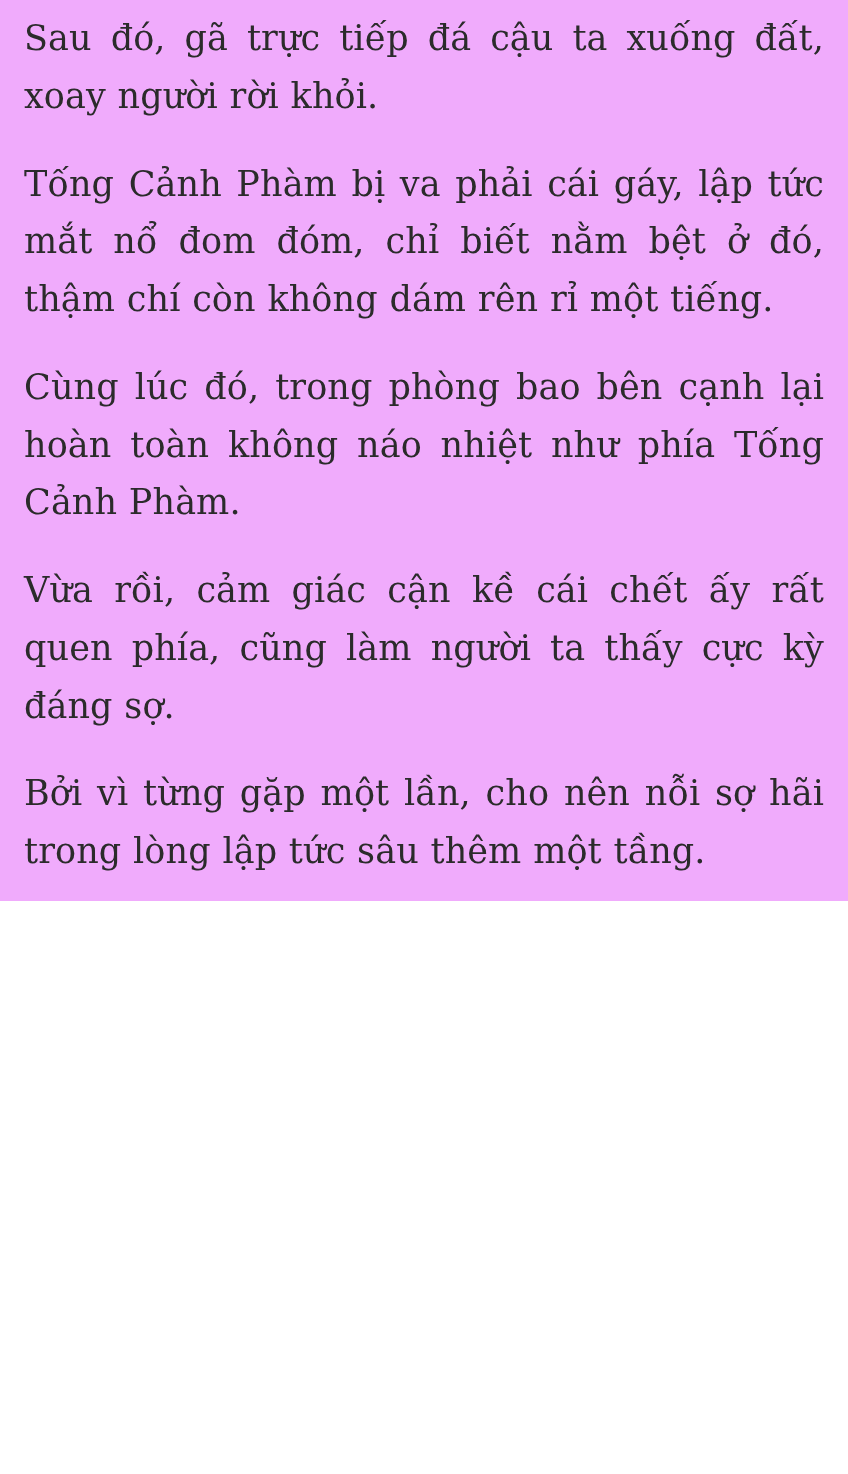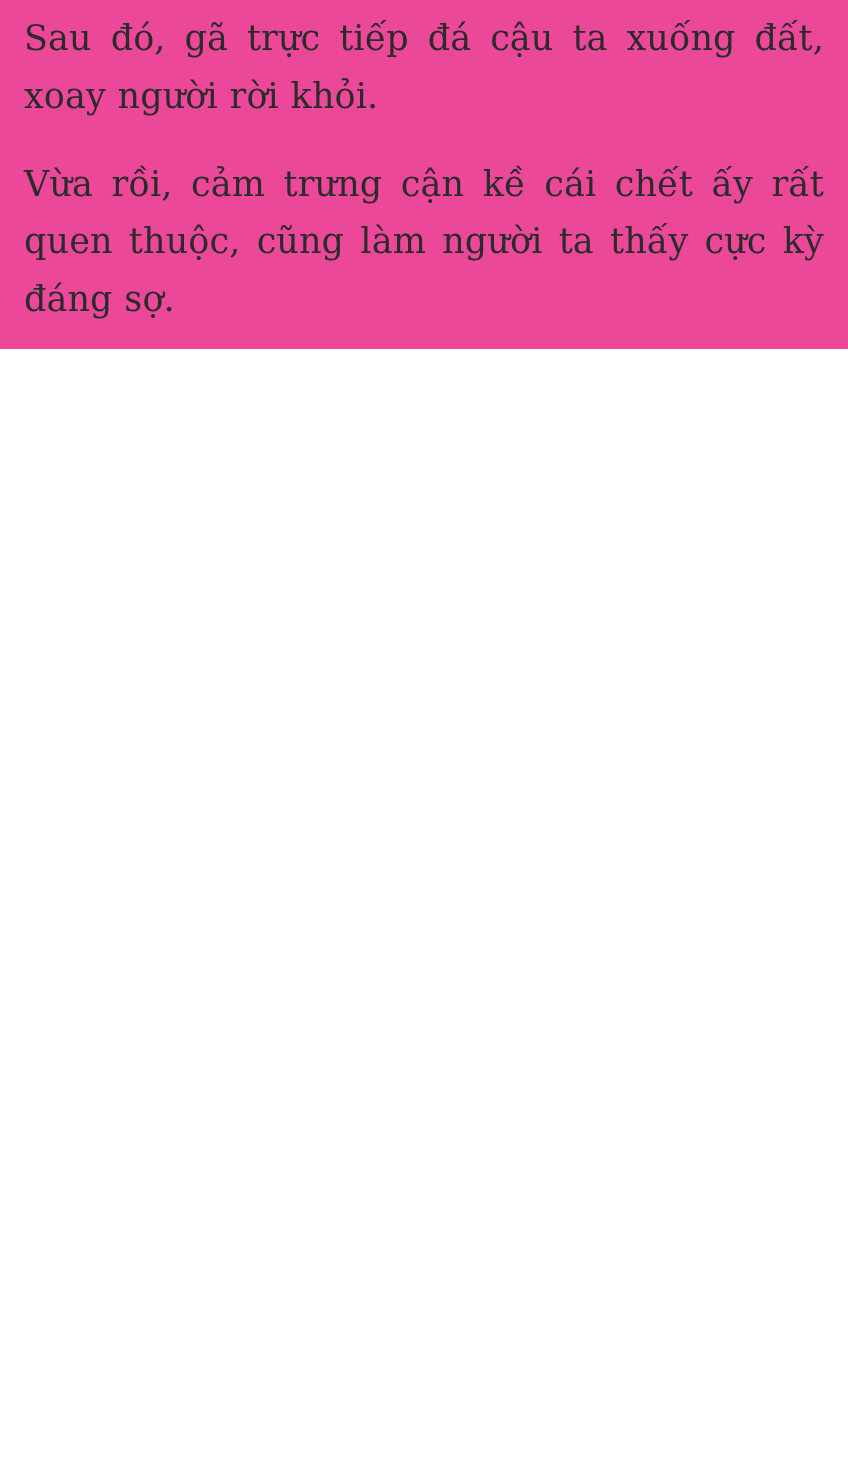--- a/index.html
+++ b/index.html
@@ -9,35 +9,38 @@
   }
   body {
     width: 848px;
     min-height: 1474px;
     font-family: "DejaVu Serif", "Liberation Serif", serif;
   }
   .reader {
     box-sizing: border-box;
     width: 848px;
     padding: 10px 24px 20px 24px;
-    background: #ec4899;
+    background: #f0abfc;
   }
   .para {
     color: #2b2b2b;
     font-size: 35px;
     line-height: 1.65;
     text-align: justify;
     text-justify: inter-word;
     margin: 0 0 30px 0;
     letter-spacing: 0.1px;
     word-spacing: 0.5px;
   }
   .para:last-child {
     margin-bottom: 0;
   }
 </style>
 </head>
 <body>
 
 <div class="reader">
   <p class="para">Sau đó, gã trực tiếp đá cậu ta xuống đất, xoay người rời khỏi.</p>
-  <p class="para">Vừa rồi, cảm trưng cận kề cái chết ấy rất quen thuộc, cũng làm người ta thấy cực kỳ đáng sợ.</p>
+  <p class="para">Tống Cảnh Phàm bị va phải cái gáy, lập tức mắt nổ đom đóm, chỉ biết nằm bệt ở đó, thậm chí còn không dám rên rỉ một tiếng.</p>
+  <p class="para">Cùng lúc đó, trong phòng bao bên cạnh lại hoàn toàn không náo nhiệt như phía Tống Cảnh Phàm.</p>
+  <p class="para">Vừa rồi, cảm giác cận kề cái chết ấy rất quen phía, cũng làm người ta thấy cực kỳ đáng sợ.</p>
+  <p class="para">Bởi vì từng gặp một lần, cho nên nỗi sợ hãi trong lòng lập tức sâu thêm một tầng.</p>
 </div>
 
 </body></html>

